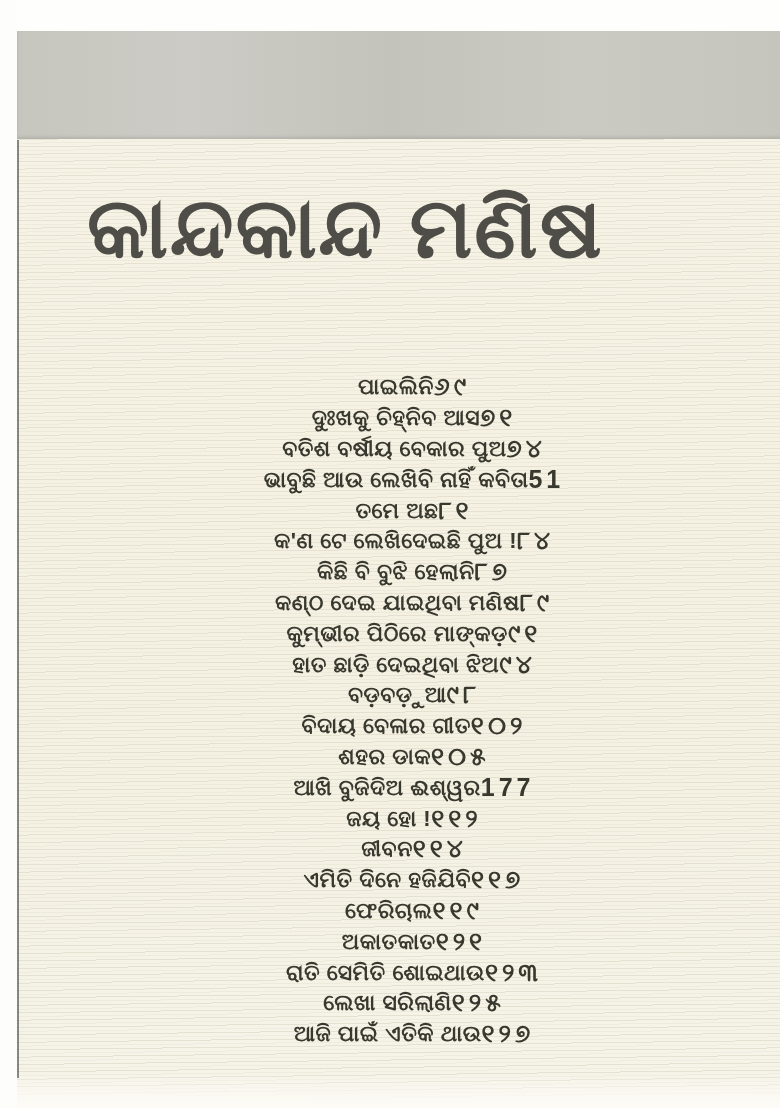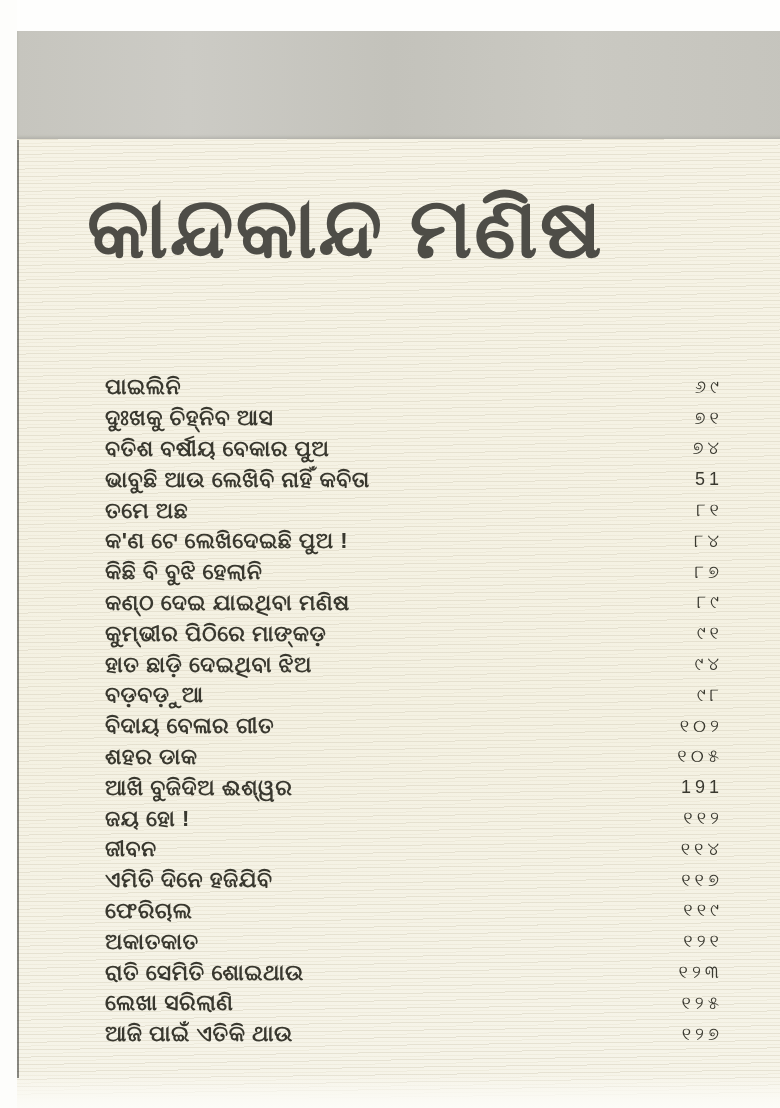--- a/index.html
+++ b/index.html
@@ -44,28 +44,28 @@
     position:absolute;left:70px;top:158px;width:680px;height:140px;
     font-size:84px;line-height:140px;font-weight:bold;
     color:#4e4d47;letter-spacing:2px;white-space:nowrap;
   }
   .toc{
     position:absolute;left:88px;top:372px;width:618px;
     display:flex;flex-direction:column;
   }
   .toc-row{
     height:30.8px;display:flex;align-items:center;
-    justify-content:space-between;
+    justify-content:center;
   }
   .toc-title{
     font-size:22px;font-weight:bold;color:#39382f;
     letter-spacing:0.5px;white-space:nowrap;
   }
   .toc-page{
-    font-size:18px;font-weight:normal;color:#39382f;
+    font-size:25px;font-weight:bold;color:#39382f;
     letter-spacing:4px;text-align:right;white-space:nowrap;
   }
 </style>
 </head>
 <body>
 
 <div class="page">
   <div class="top-strip"></div>
   <div class="header-band"></div>
   <div class="paper"></div>
@@ -134,21 +134,21 @@
     <span class="toc-page">୧୦୨</span>
   </div>
 
   <div class="toc-row">
     <span class="toc-title">ଶହର ଡାକ</span>
     <span class="toc-page">୧୦୫</span>
   </div>
 
   <div class="toc-row">
     <span class="toc-title">ଆଖି ବୁଜିଦିଅ ଈଶ୍ୱର</span>
-    <span class="toc-page">191</span>
+    <span class="toc-page">177</span>
   </div>
 
   <div class="toc-row">
     <span class="toc-title">ଜୟ ହୋ !</span>
     <span class="toc-page">୧୧୨</span>
   </div>
 
   <div class="toc-row">
     <span class="toc-title">ଜୀବନ</span>
     <span class="toc-page">୧୧୪</span>

